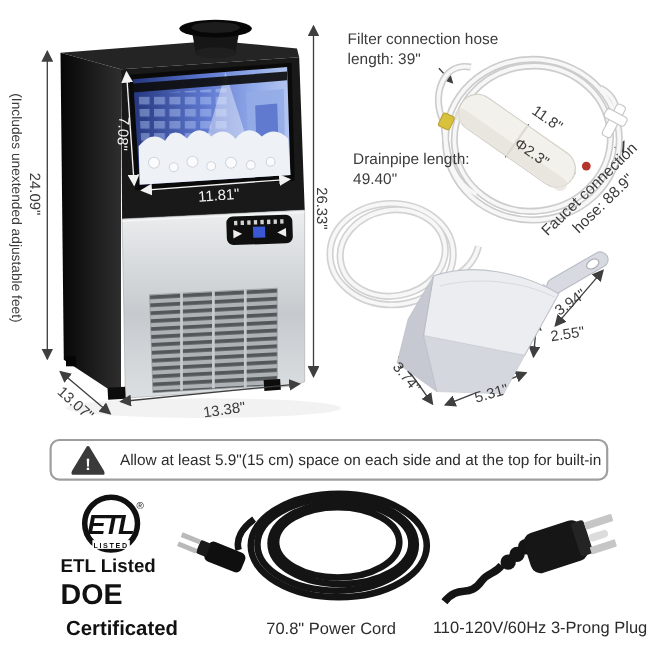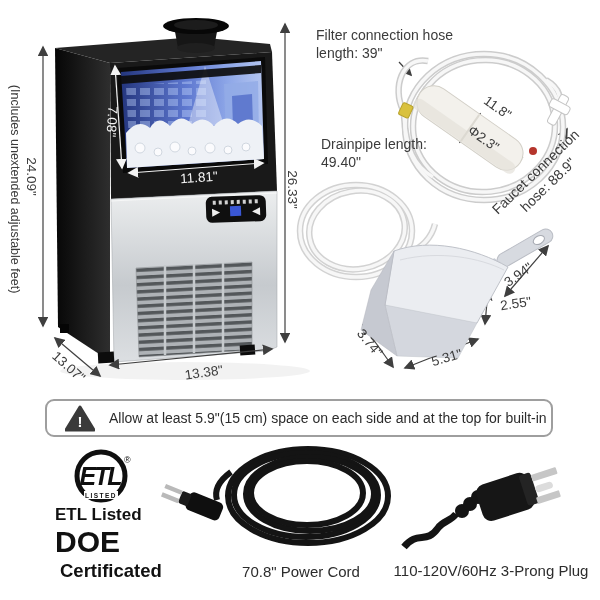--- a/index.html
+++ b/index.html
@@ -243,19 +243,19 @@
 
 <div class="warnbox">
   <svg width="30" height="27" viewBox="0 0 30 27">
     <path d="M15,2 L29,25 L1,25 Z" fill="#3a3a3a" stroke="#3a3a3a" stroke-width="3" stroke-linejoin="round"></path>
     <text x="15" y="22" font-size="15" font-weight="bold" fill="#ffffff" text-anchor="middle">!</text>
   </svg>
   <span class="warntext">Allow at least 5.9"(15 cm) space on each side and at the top for built-in</span>
 </div>
 
 <div class="cert" style="left:55px;top:505px;width:90px;font-size:17px;">ETL Listed</div>
-<div class="cert" style="left:55px;top:525px;width:90px;font-size:30px;">DOE</div>
+<div class="cert" style="left:55px;top:525px;width:90px;font-size:26px;">DOE</div>
 <div class="cert" style="left:60px;top:560px;width:100px;font-size:18.5px;">Certificated</div>
 
 <div class="lbl" style="left:235px;top:563px;width:132px;font-size:15px;color:#2c2c2c;">70.8" Power Cord</div>
 <div class="lbl" style="left:379px;top:562px;width:224px;font-size:15px;color:#2c2c2c;">110-120V/60Hz 3-Prong Plug</div>
 
 </div>
 
 </body></html>

